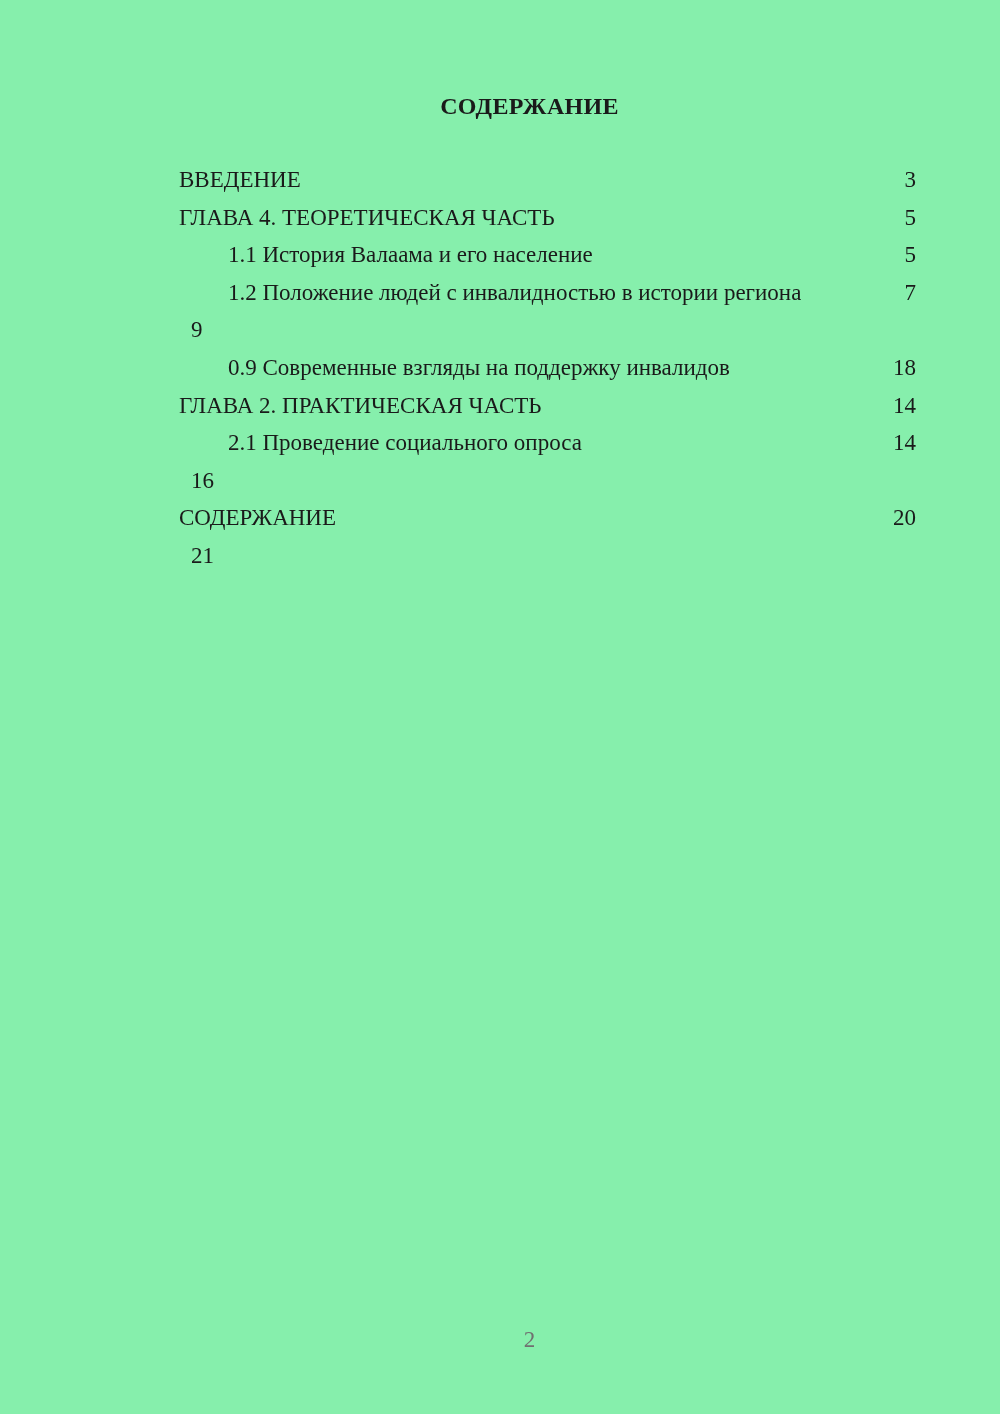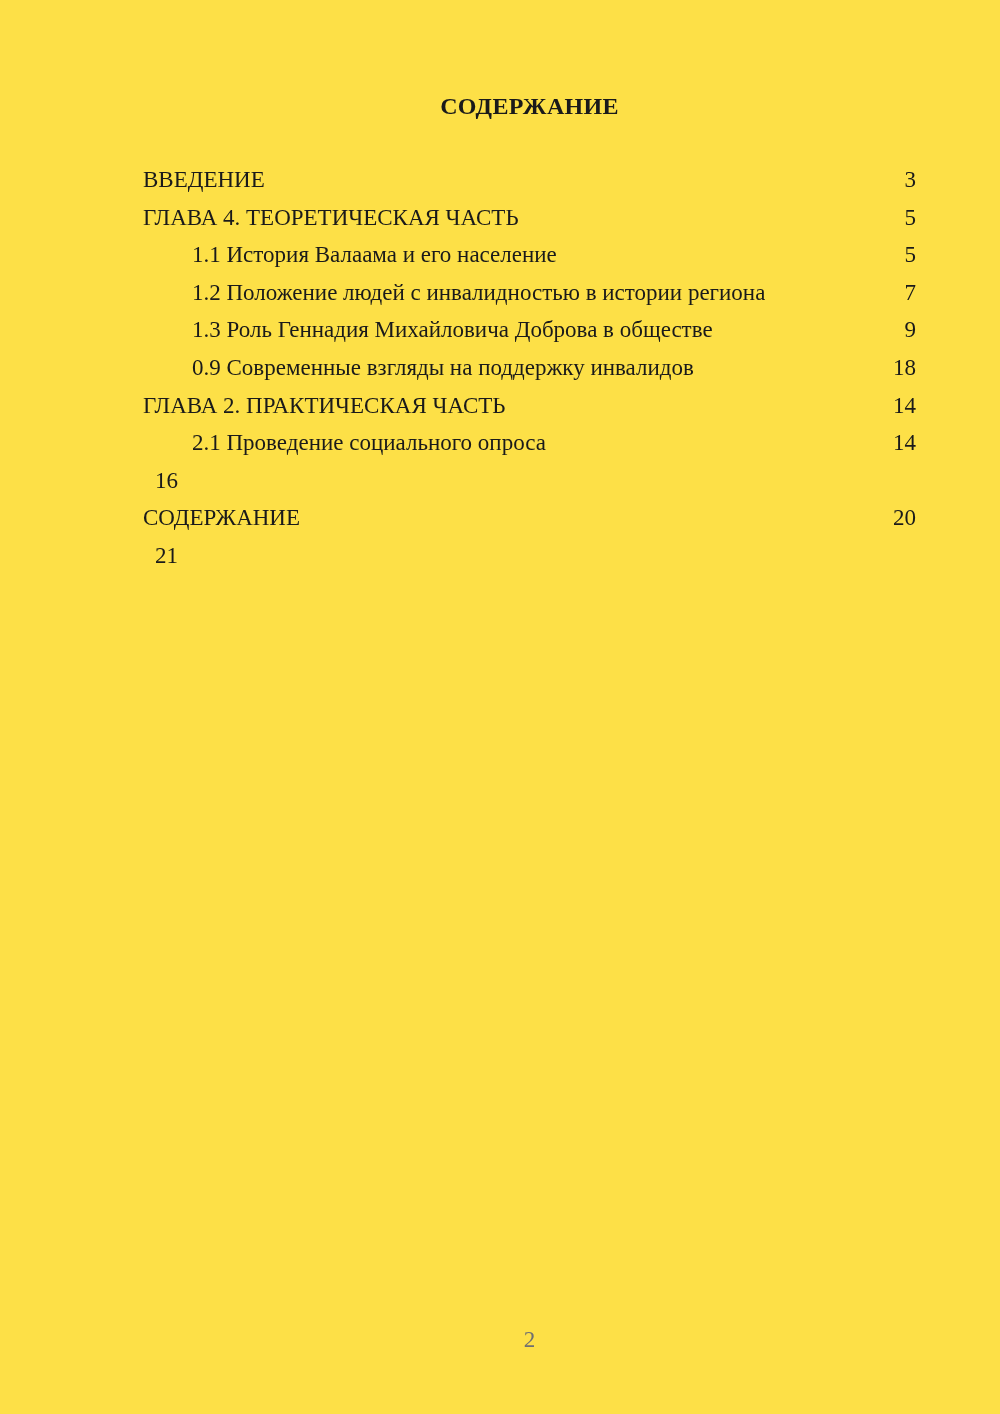--- a/index.html
+++ b/index.html
@@ -11,21 +11,21 @@
     height: 1414px;
     background: #ffffff;
     font-family: "Liberation Serif", "DejaVu Serif", serif;
     color: #1a1a1a;
     position: relative;
     overflow: hidden;
   }
   .page {
     position: absolute;
     inset: 0;
-    background: #fde047;
+    background: #86efac;
   }
   .heading {
     position: absolute;
     top: 93px;
     left: 143px;
     right: 84px;
     text-align: center;
     font-size: 24px;
     font-weight: bold;
     letter-spacing: 0.3px;
@@ -37,20 +37,21 @@
     left: 143px;
     right: 84px;
   }
   .toc-row {
     display: flex;
     justify-content: space-between;
     align-items: baseline;
     height: 37.6px;
     line-height: 37.6px;
     font-size: 23px;
+    margin-left: 36px;
   }
   .toc-row .toc-label {
     white-space: nowrap;
     overflow: hidden;
   }
   .toc-row.indented .toc-label {
     padding-left: 49px;
   }
   .toc-row .toc-page {
     white-space: nowrap;
@@ -84,21 +85,20 @@
   </div>
       <div class="toc-row indented">
     <span class="toc-label">1.1 История Валаама и его население</span>
     <span class="toc-page">5</span>
   </div>
       <div class="toc-row indented">
     <span class="toc-label">1.2 Положение людей с инвалидностью в истории региона</span>
     <span class="toc-page">7</span>
   </div>
       <div class="toc-row indented">
-    <span class="toc-label">1.3 Роль Геннадия Михайловича Доброва в обществе</span>
     <span class="toc-page">9</span>
   </div>
       <div class="toc-row indented">
     <span class="toc-label">0.9 Современные взгляды на поддержку инвалидов</span>
     <span class="toc-page">18</span>
   </div>
       <div class="toc-row">
     <span class="toc-label">ГЛАВА 2. ПРАКТИЧЕСКАЯ ЧАСТЬ</span>
     <span class="toc-page">14</span>
   </div>

